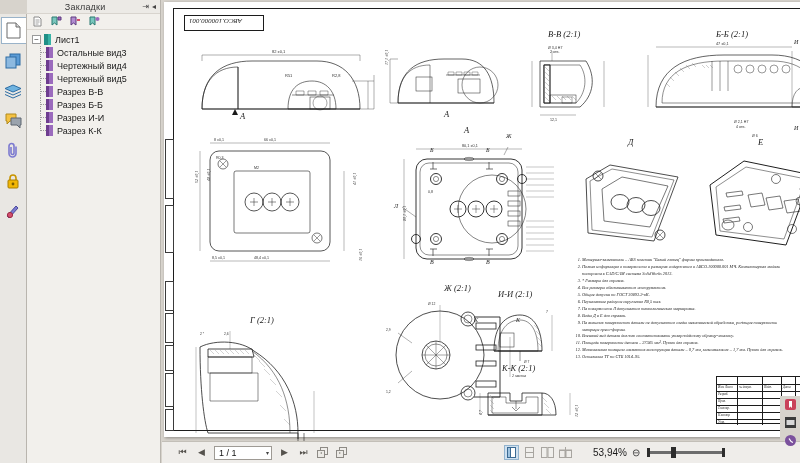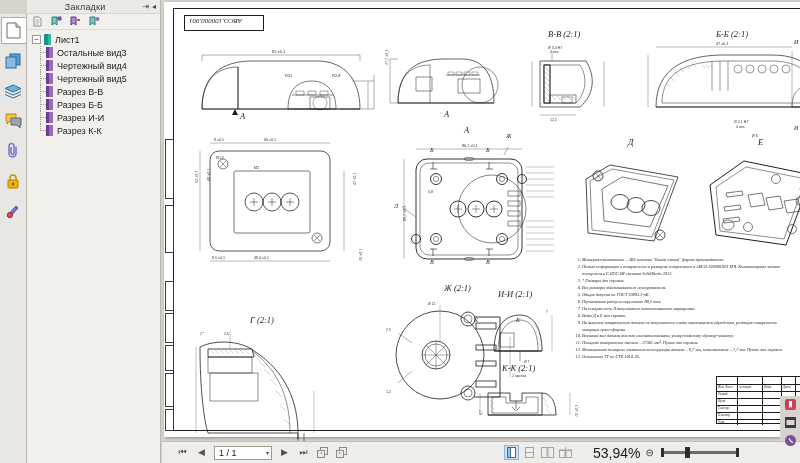--- a/index.html
+++ b/index.html
@@ -181,21 +181,21 @@
   #page-field .caret { font-size:6px; color:#444; }
   #view-group {
     display:flex; align-items:center; gap:3px; margin-left:156px;
   }
   .vbtn {
     width:15px; height:15px; display:flex; align-items:center; justify-content:center;
     cursor:pointer;
   }
   .vbtn.active { background:#cfe0ef; border:1px solid #93b4cf; }
   #zoom-group { display:flex; align-items:center; gap:5px; margin-left:20px; }
-  #zoom-val { font-size:14px; color:#1a1a1a; }
+  #zoom-val { font-size:10px; color:#1a1a1a; }
   .zbtn { font-size:10px; color:#3b3b3b; cursor:pointer; line-height:1; }
   #zoom-slider {
     width:78px; height:3px; background:#6c6c6c; position:relative; margin-left:2px;
   }
   #zoom-thumb {
     position:absolute; left:24px; top:-4px; width:5px; height:11px; background:#2d2d2d;
   }
   .slider-end {
     position:absolute; top:-3px; width:3px; height:9px; background:#2d2d2d;
   }

